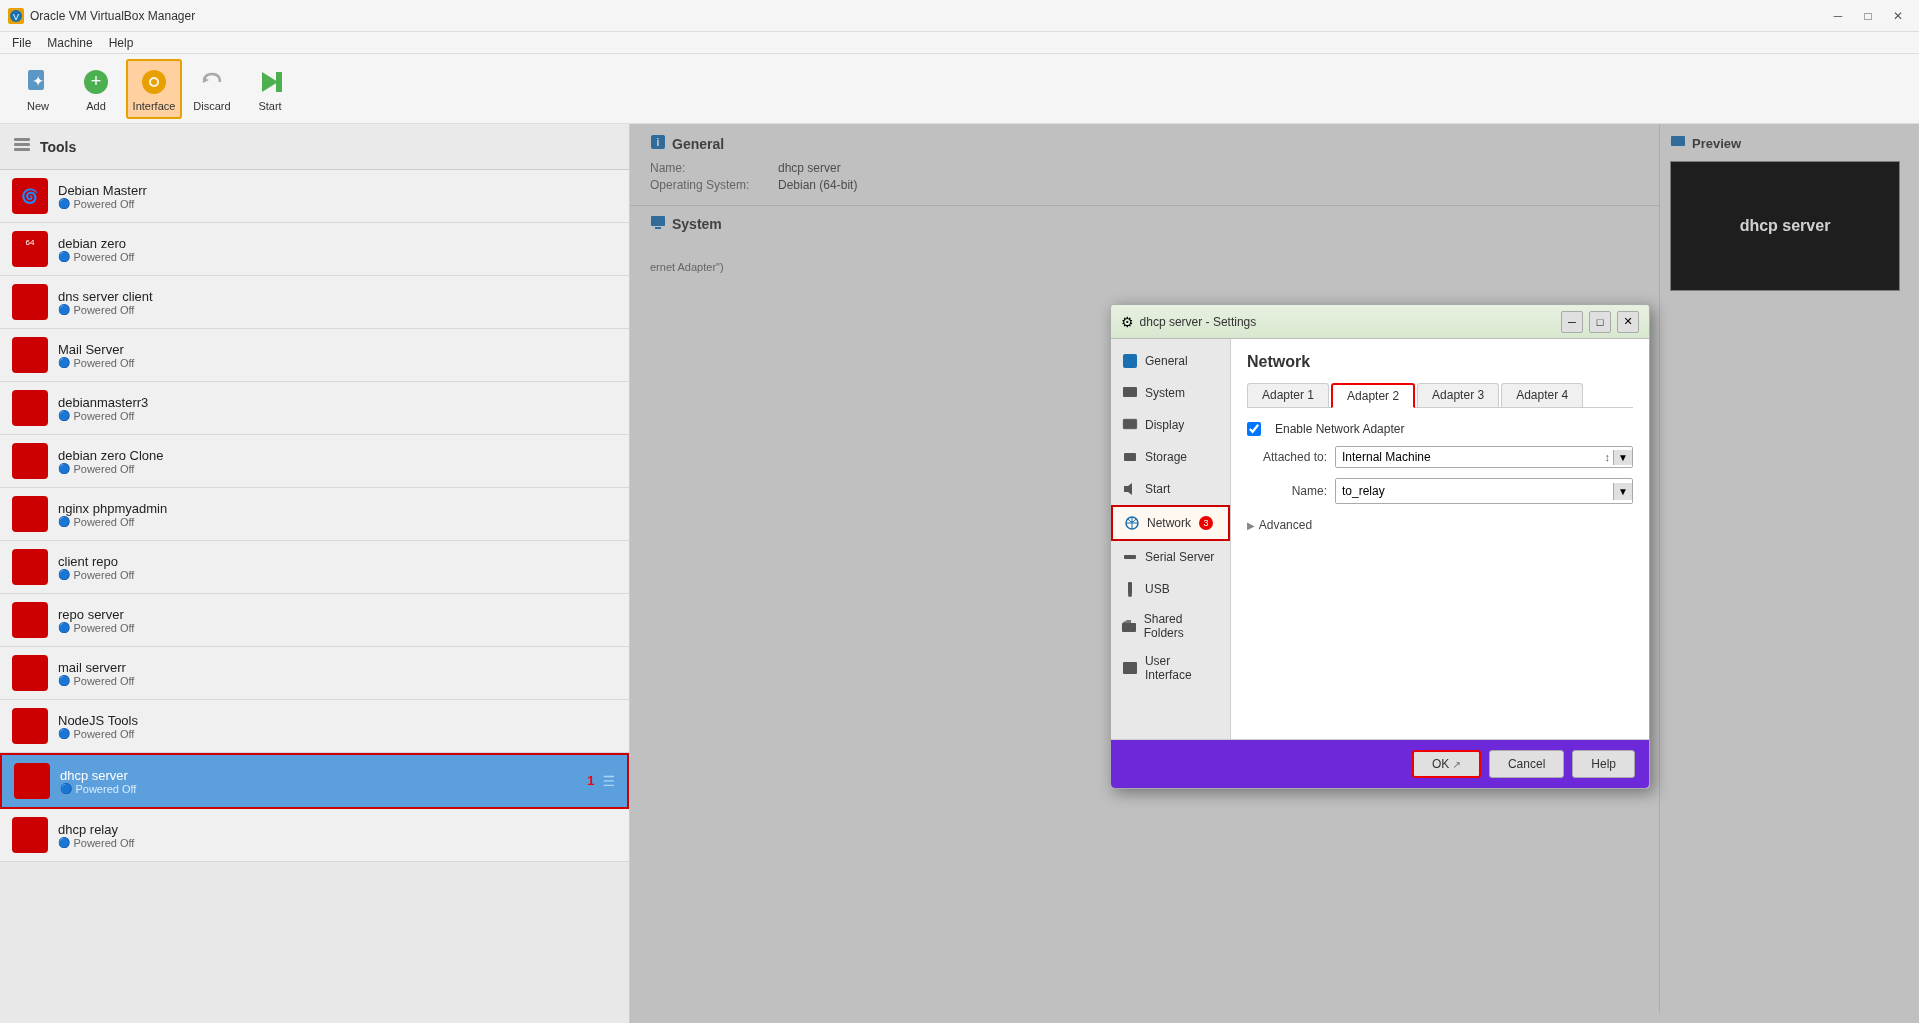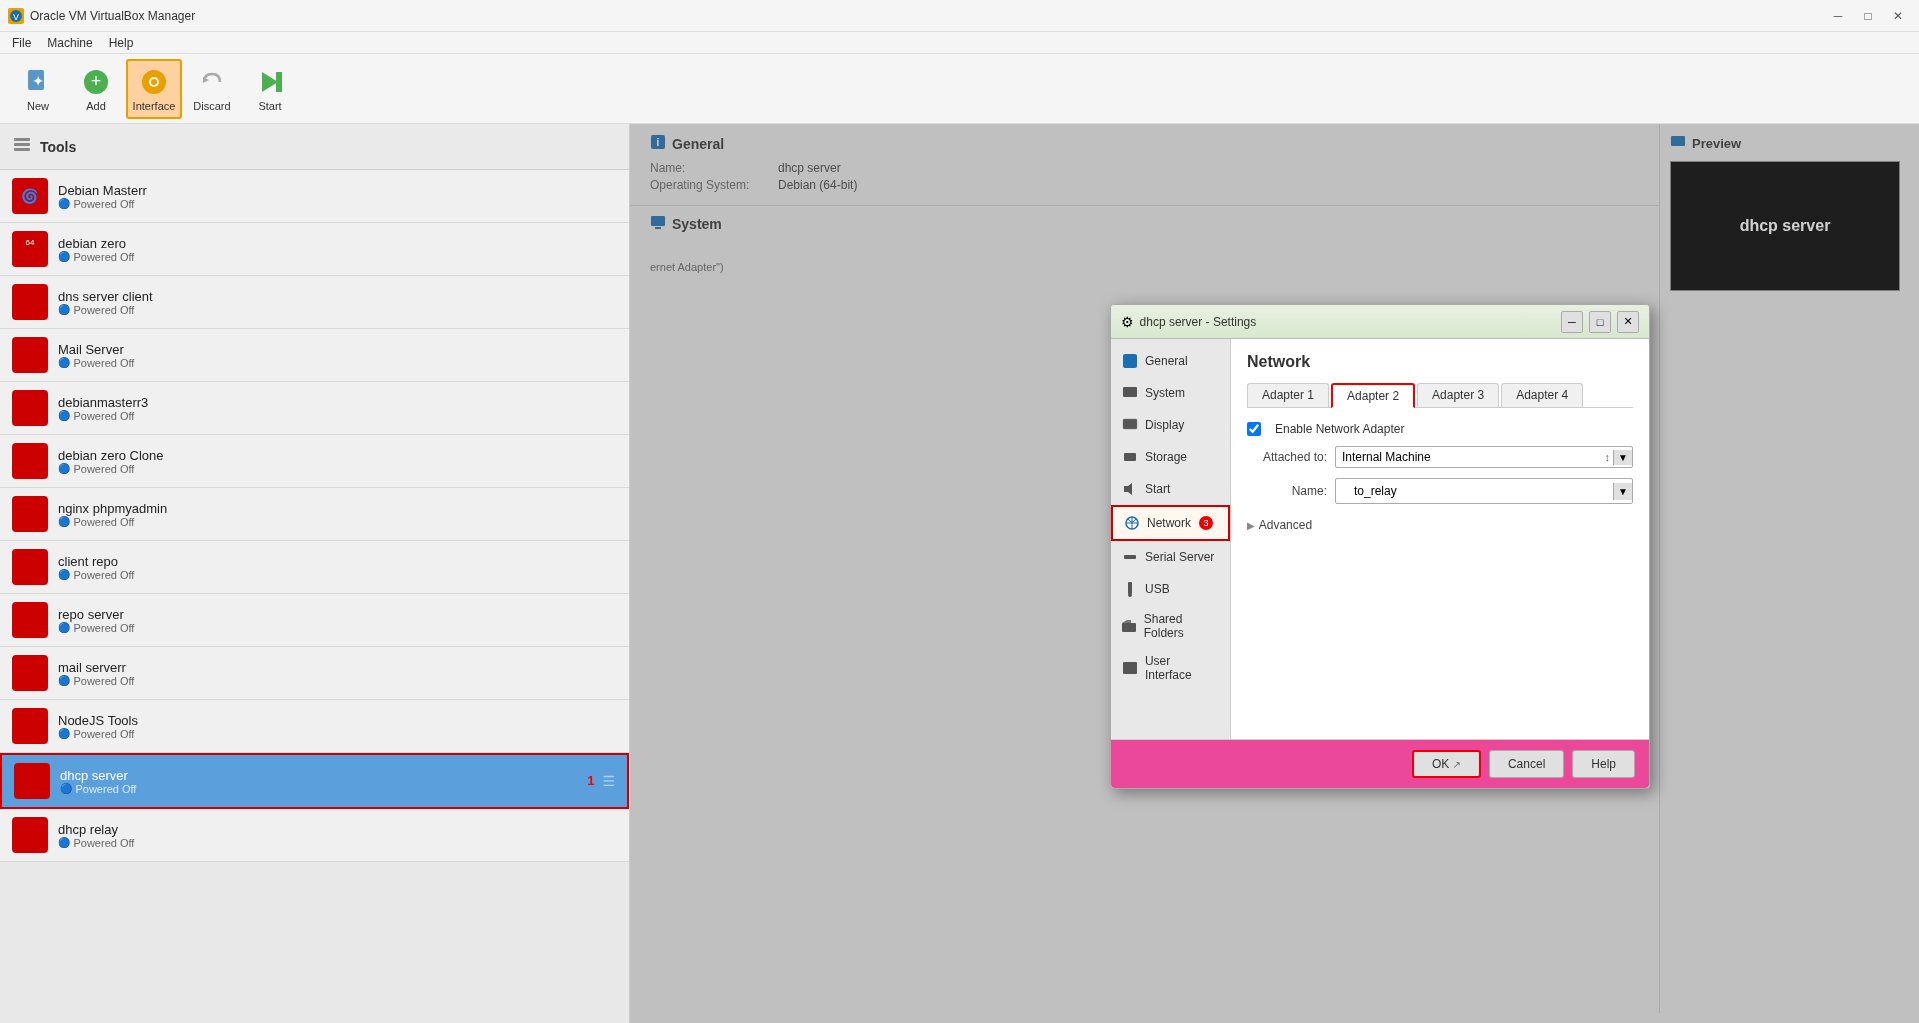--- a/index.html
+++ b/index.html
@@ -439,21 +439,21 @@
       color: #888;
     }
 
     
     .dialog-footer {
       display: flex;
       justify-content: flex-end;
       padding: 10px 14px;
       gap: 8px;
       border-top: 1px solid #ccc;
-      background: #ec4899;
+      background: #6d28d9;
       border-radius: 0 0 4px 4px;
     }
     .btn {
       padding: 5px 18px;
       font-size: 12px;
       border: 1px solid #aaa;
       background: #e0e0e0;
       cursor: pointer;
       border-radius: 3px;
       color: #333;
@@ -909,21 +909,21 @@
             <div class="attached-select" style="position:relative;">
               <span class="attached-select-val">Internal Machine</span>
               <span style="padding:3px;font-size:11px;color:#666;">&nbsp;↕</span>
               <span class="select-arrow">▼</span>
             </div>
           </div>
 
           <div class="form-row">
             <span class="form-label">Name:</span>
             <div style="flex:1; display:flex; align-items:center; border:1px solid #aaa; border-radius:2px; background:white;">
-              <input type="text" class="form-input" style="flex: 1 1 0%; border: none; outline: none; margin-left: 12px;" value="to_relay">
+              <input type="text" class="form-input" style="flex: 1 1 0%; border: none; outline: none;" value="to_relay">
               <span style="padding:3px 4px; background:#e0e0e0; border-left:1px solid #aaa; font-size:10px; cursor:pointer;">▼</span>
             </div>
           </div>
 
           <div class="advanced-toggle">
             <span class="advanced-arrow">▶</span>
             <span>Advanced</span>
           </div>
         </div>
       </div>

